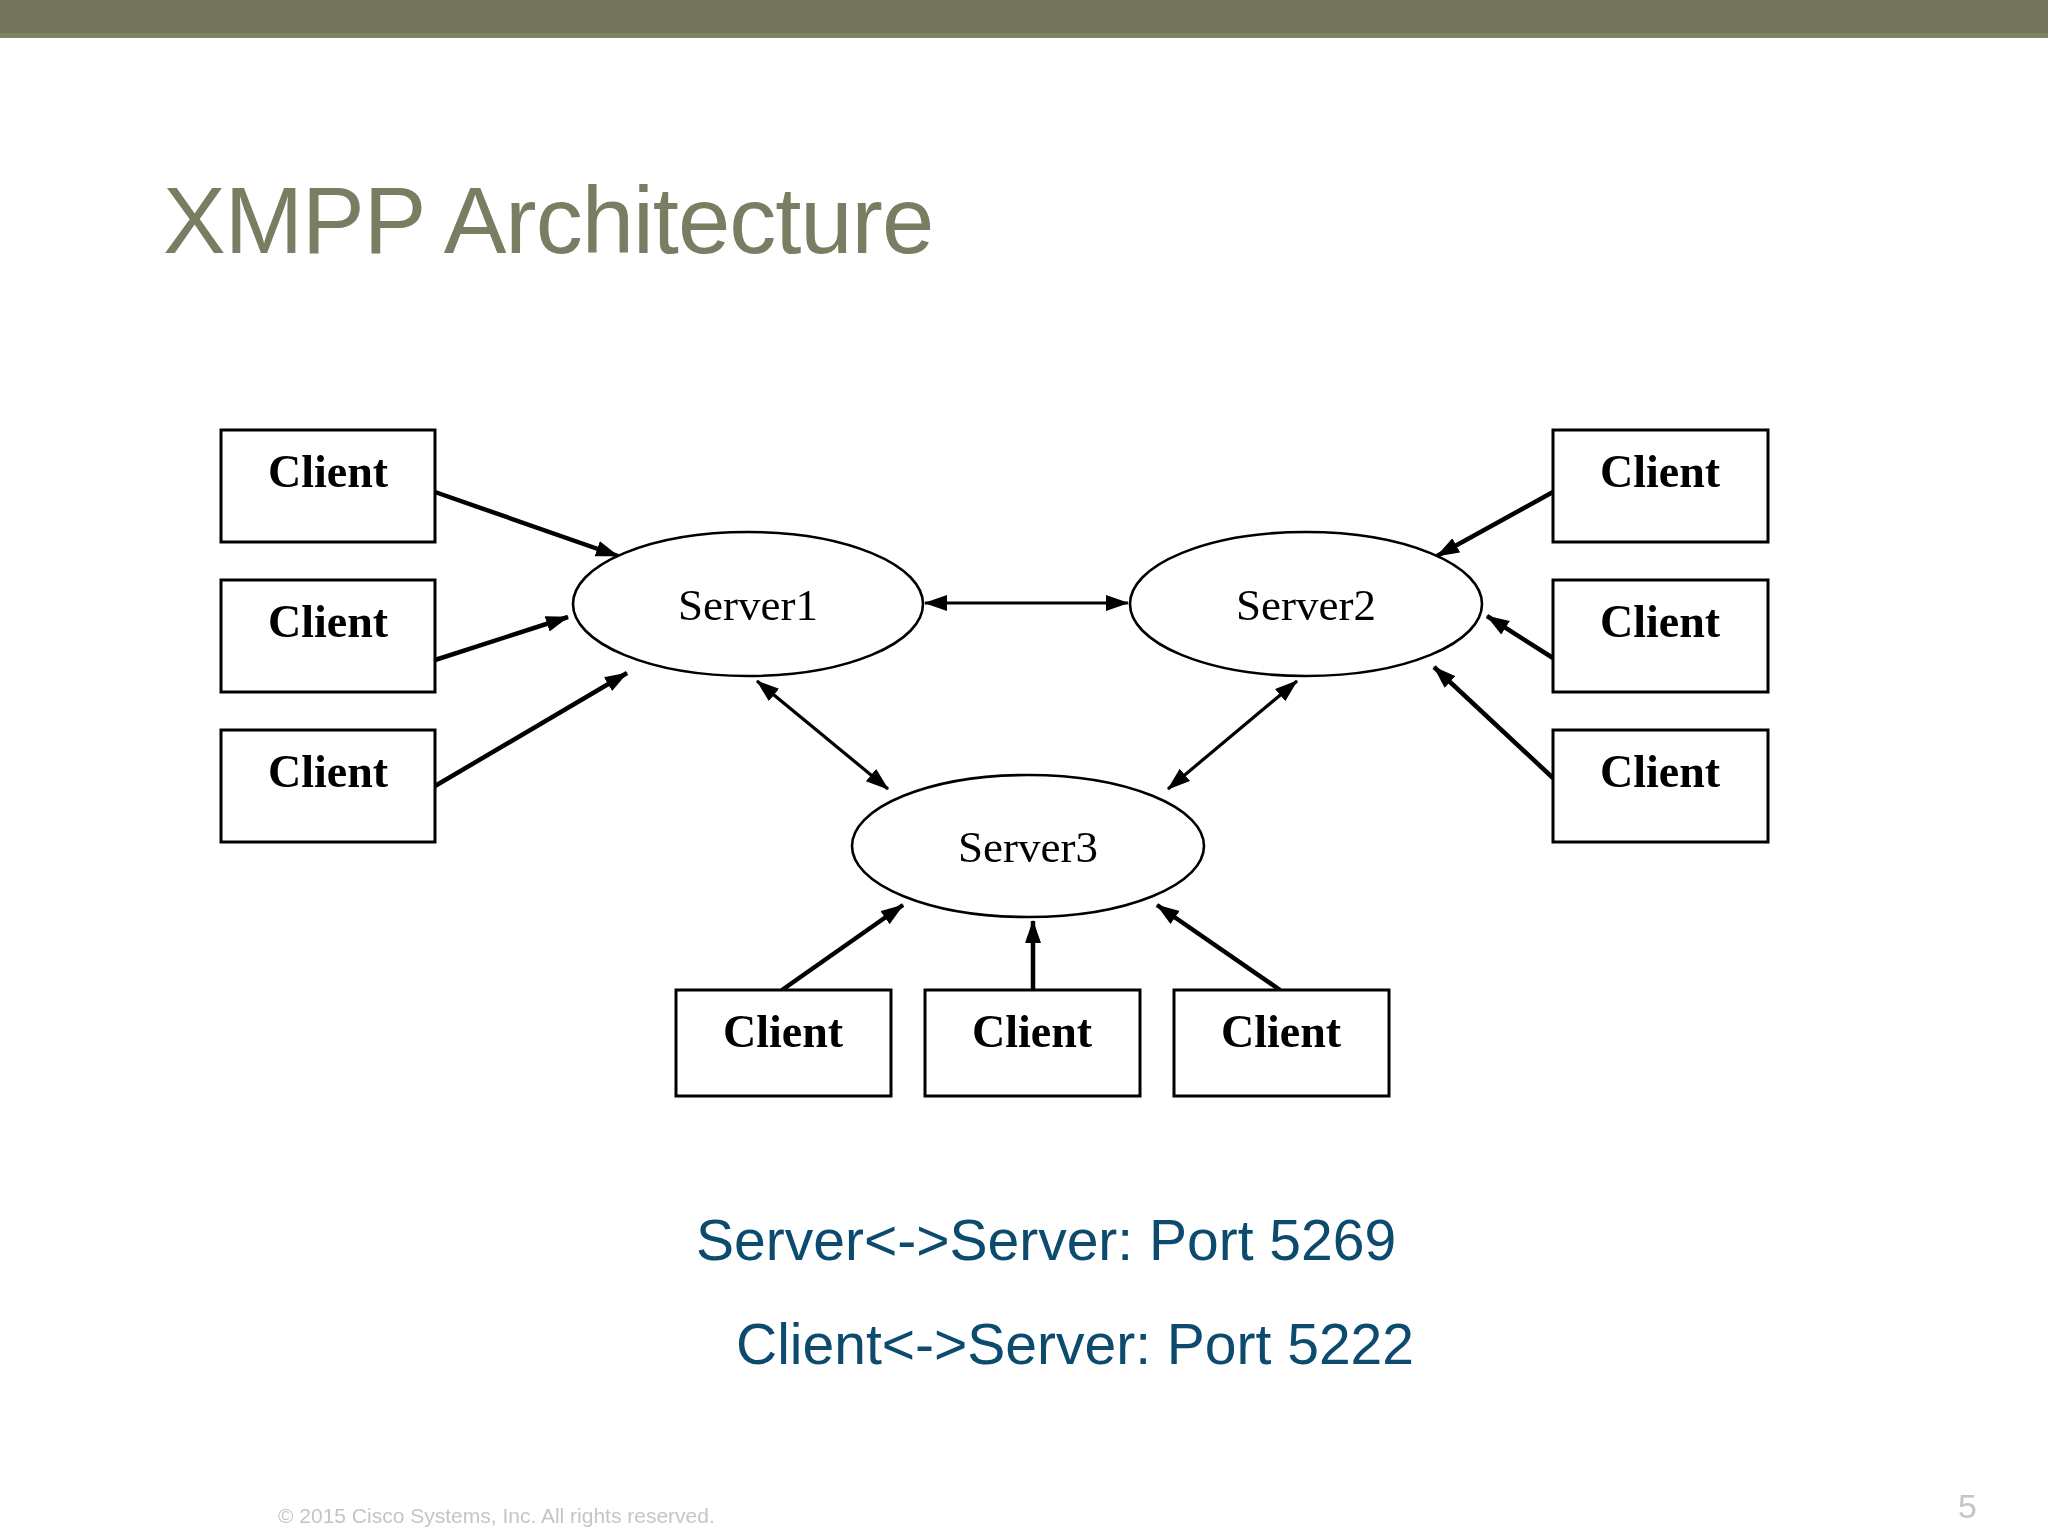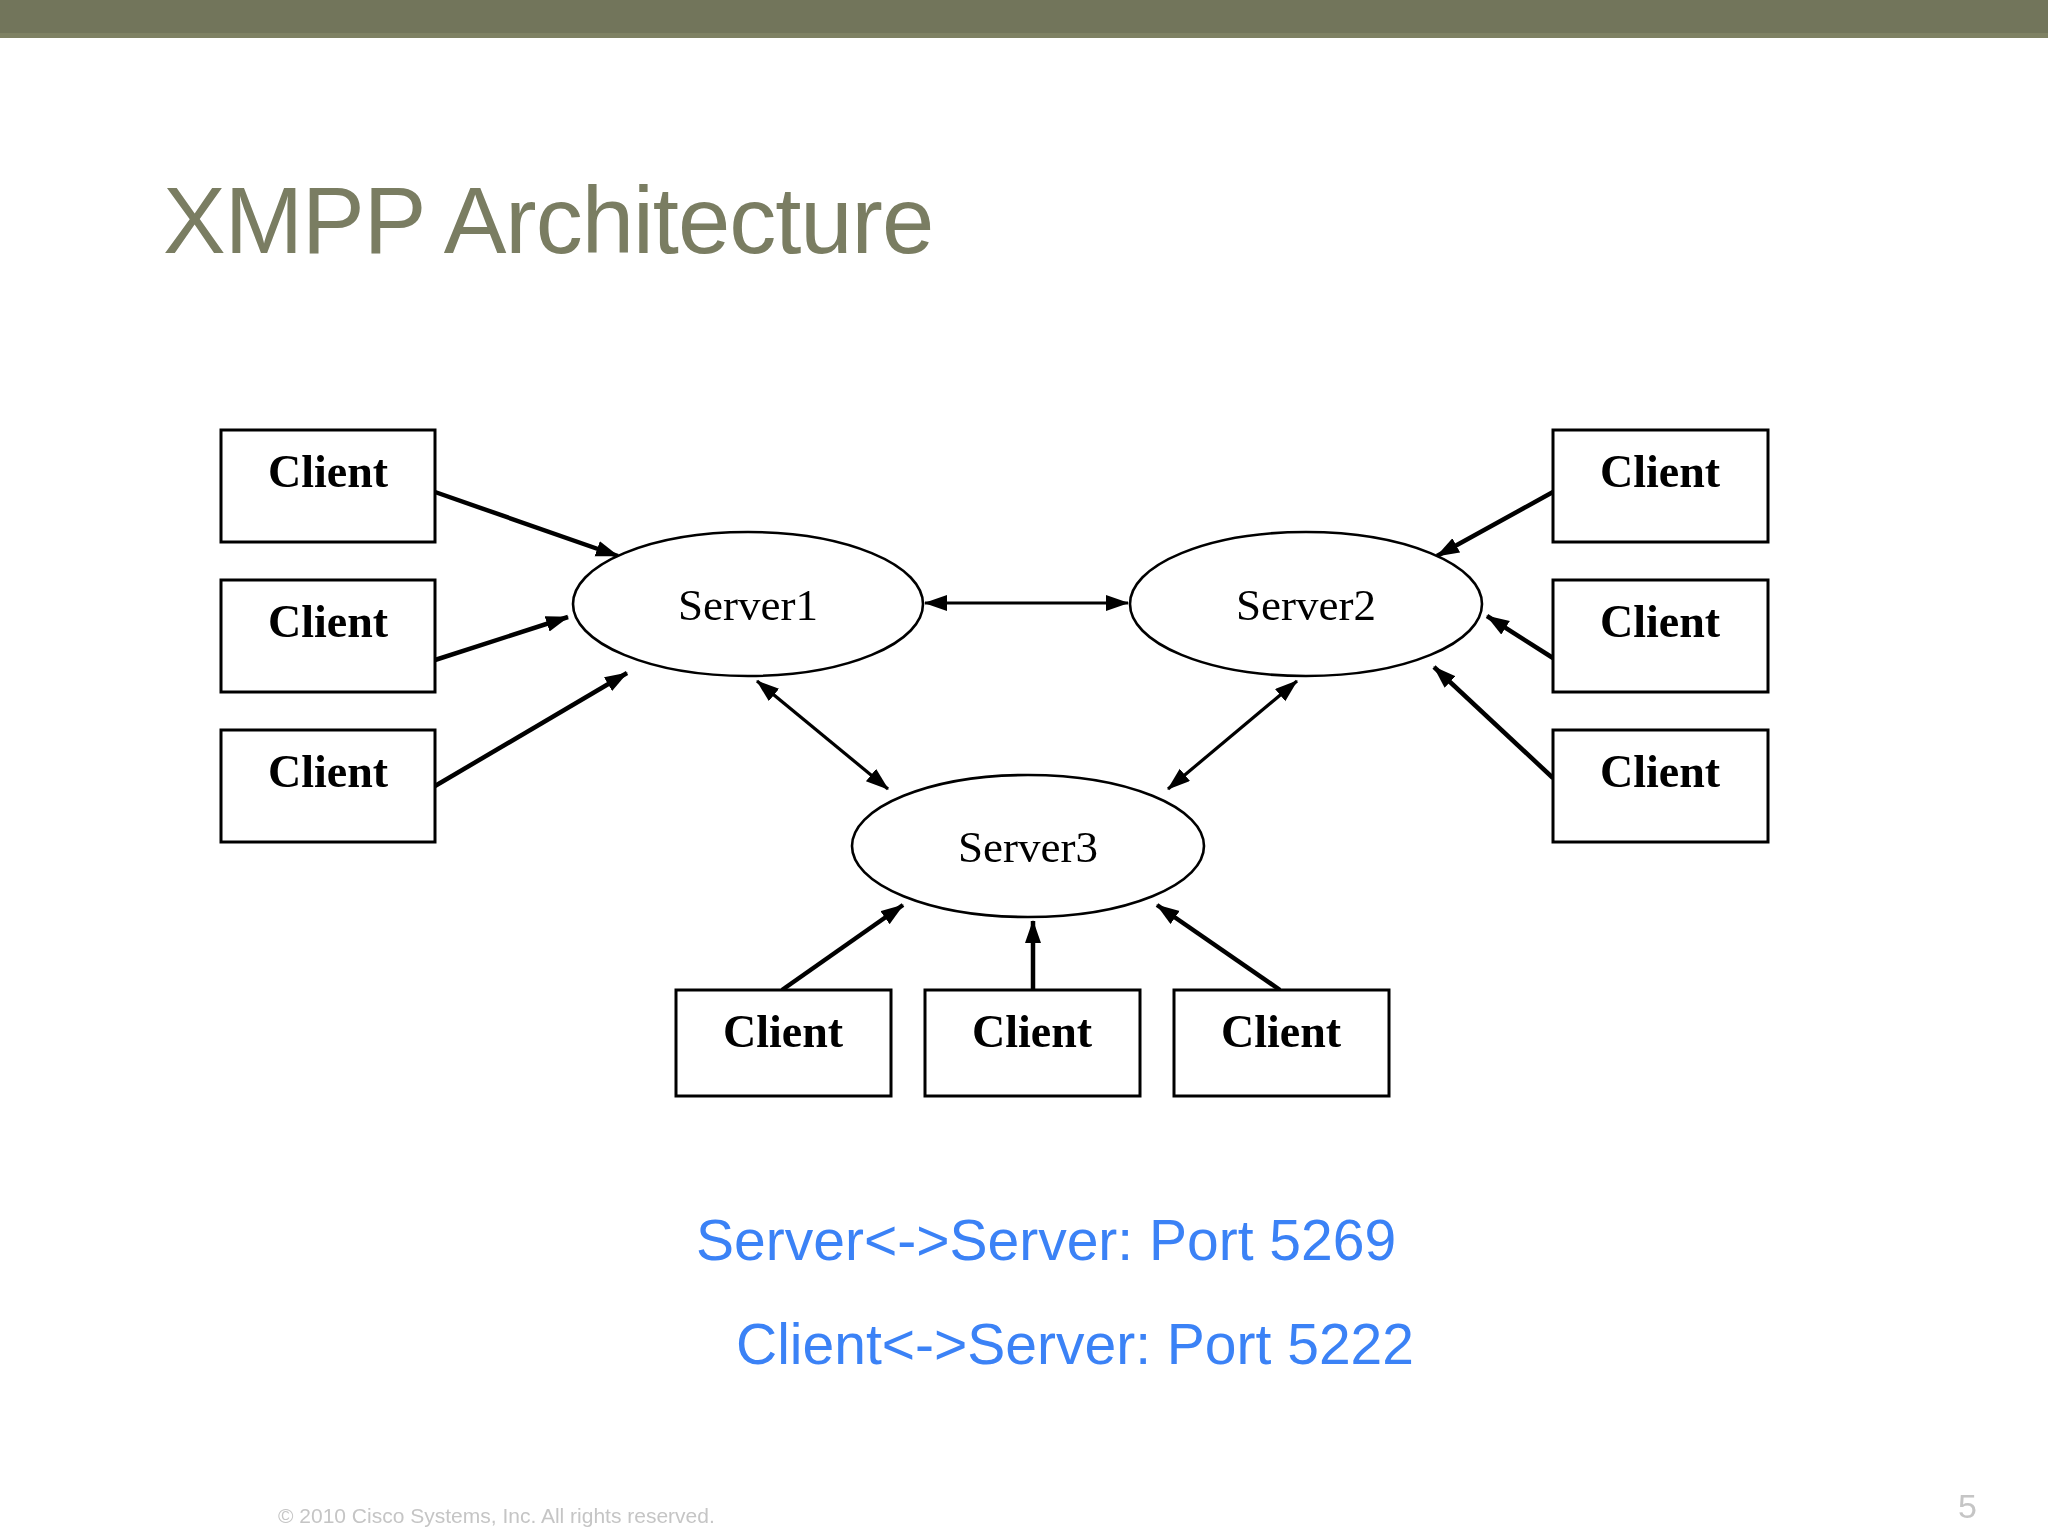--- a/index.html
+++ b/index.html
@@ -40,21 +40,21 @@
     font-family: "Liberation Serif", serif;
     font-size: 45px; fill: #000000; text-anchor: middle;
   }
   .client-label {
     font-family: "Liberation Serif", serif;
     font-size: 46px; font-weight: bold; fill: #000000; text-anchor: middle;
   }
   .port-note {
     position: absolute;
     font-size: 57px;
-    color: #3b82f6;
+    color: #0c4a6e;
     line-height: 1;
     white-space: nowrap;
   }
   .port-note.line1 { left: 696px; top: 1212px; }
   .port-note.line2 { left: 736px; top: 1316px; }
   .footer-copyright {
     position: absolute;
     left: 278px; top: 1504px;
     font-size: 21px;
     color: #c5c5c5;
@@ -132,16 +132,16 @@
     <rect class="node-shape client-rect" x="925" y="990" width="215" height="106"></rect>
     <text class="client-label" x="1032" y="1047">Client</text>
 
     <rect class="node-shape client-rect" x="1174" y="990" width="215" height="106"></rect>
     <text class="client-label" x="1281" y="1047">Client</text>
   </svg>
 
   <div class="port-note line1">Server&lt;-&gt;Server: Port 5269</div>
   <div class="port-note line2">Client&lt;-&gt;Server: Port 5222</div>
 
-  <div class="footer-copyright">© 2010 Cisco Systems, Inc. All rights reserved.</div>
+  <div class="footer-copyright">© 2015 Cisco Systems, Inc. All rights reserved.</div>
   <div class="page-number">5</div>
 
 </div>
 
 </body></html>

